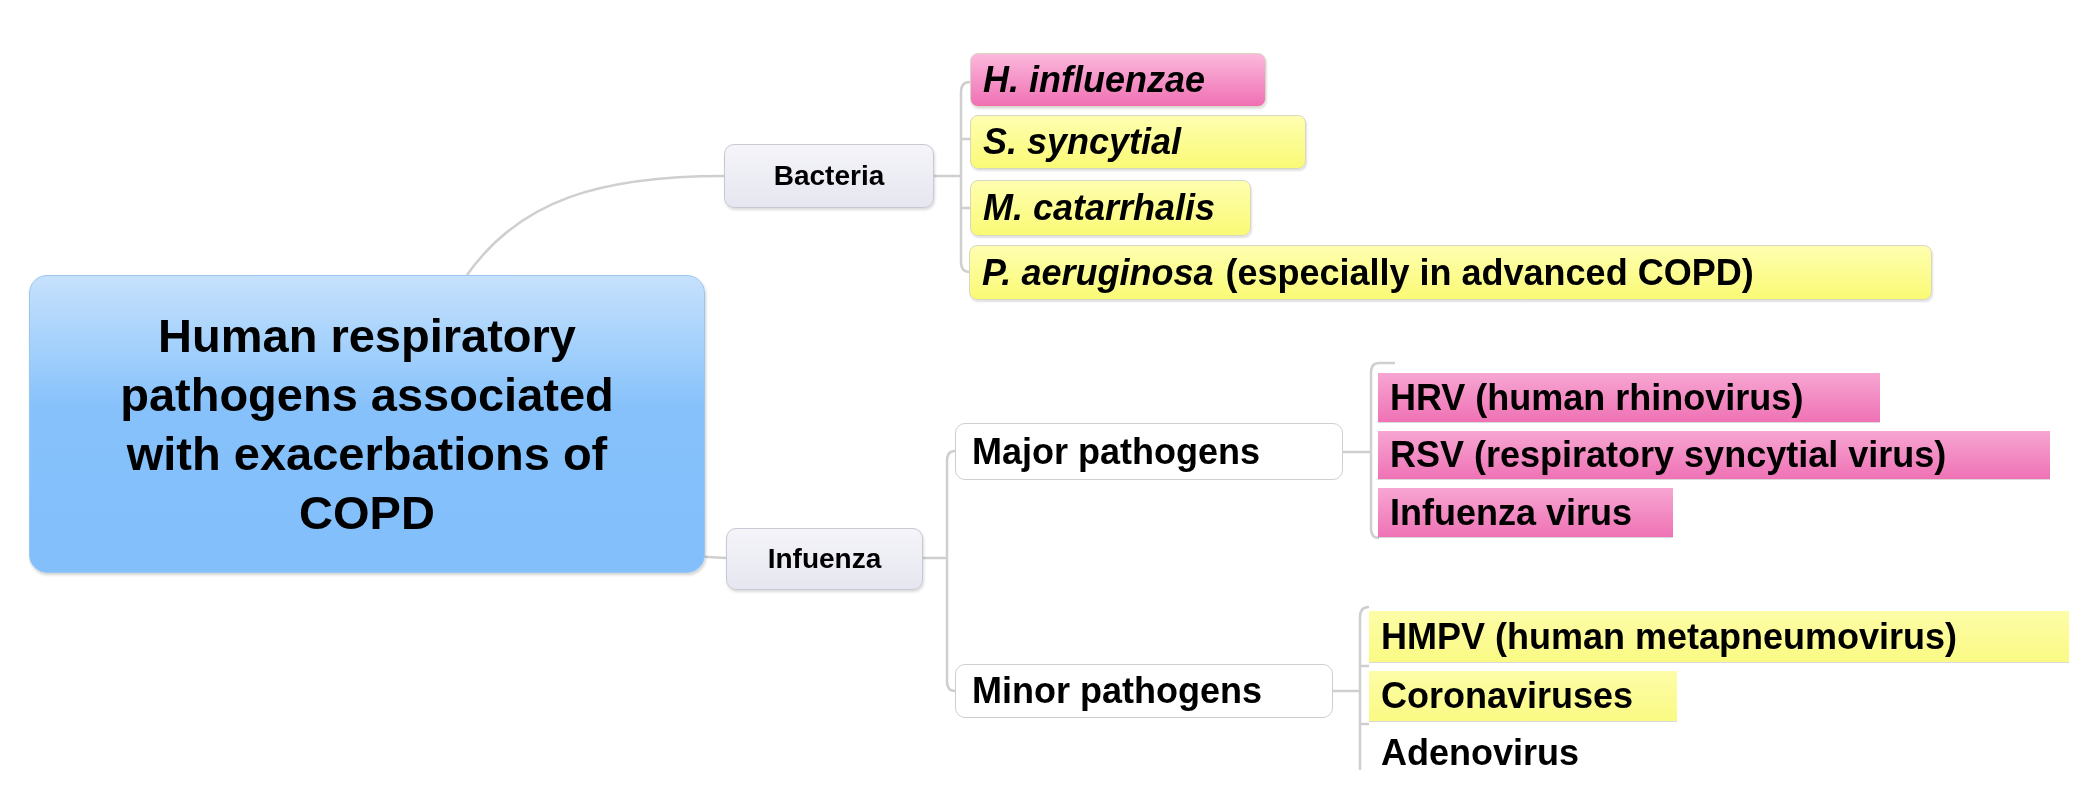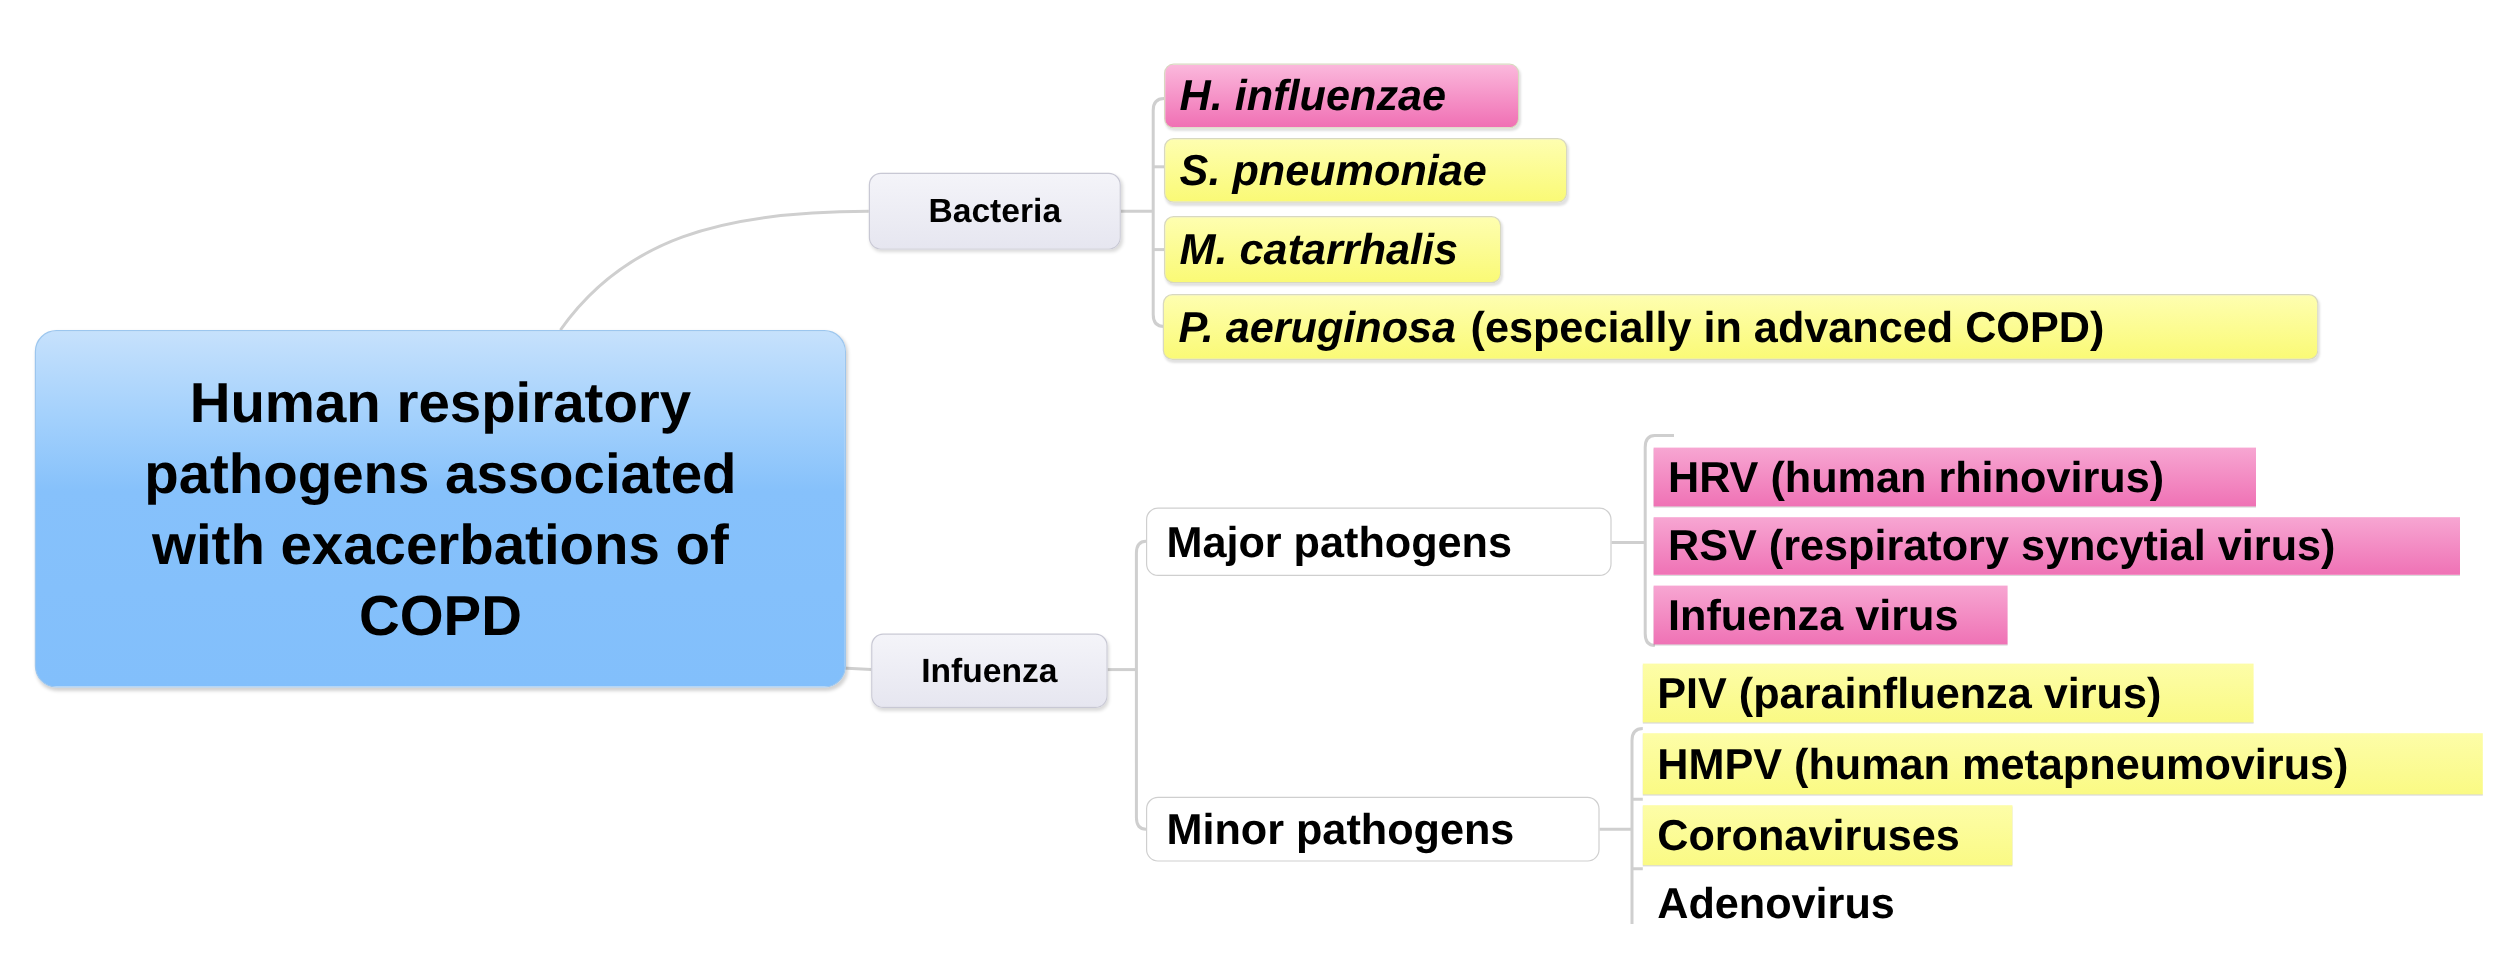--- a/index.html
+++ b/index.html
@@ -65,21 +65,21 @@
   </div>
 
   <div class="node branch" style="left:724px;top:144px;width:210px;height:64px;">
     <span>Bacteria</span>
   </div>
 
   <div class="node leaf pill pink" style="left:970px;top:53px;width:296px;height:54px;">
     <span class="it">H. influenzae</span>
   </div>
   <div class="node leaf pill yellow" style="left:970px;top:115px;width:336px;height:54px;">
-    <span class="it">S. pneumoniae</span>
+    <span class="it">S. syncytial</span>
   </div>
   <div class="node leaf pill yellow" style="left:970px;top:180px;width:281px;height:56px;">
     <span class="it">M. catarrhalis</span>
   </div>
   <div class="node leaf pill yellow" style="left:969px;top:245px;width:963px;height:55px;">
     <span class="it">P. aeruginosa</span>
     <span>(especially in advanced COPD)</span>
   </div>
 
   <div class="node branch" style="left:726px;top:528px;width:197px;height:62px;">
@@ -95,23 +95,20 @@
   <div class="node leaf flat pink" style="left:1378px;top:431px;width:672px;height:48px;">
     <span>RSV (respiratory syncytial virus)</span>
   </div>
   <div class="node leaf flat pink" style="left:1378px;top:488px;width:295px;height:49px;">
     <span>Infuenza virus</span>
   </div>
 
   <div class="node sub" style="left:955px;top:664px;width:378px;height:54px;">
     <span>Minor pathogens</span>
   </div>
-  <div class="node leaf flat yellow" style="left:1369px;top:553px;width:509px;height:49px;">
-    <span>PIV (parainfluenza virus)</span>
-  </div>
   <div class="node leaf flat yellow" style="left:1369px;top:611px;width:700px;height:51px;">
     <span>HMPV (human metapneumovirus)</span>
   </div>
   <div class="node leaf flat yellow" style="left:1369px;top:671px;width:308px;height:50px;">
     <span>Coronaviruses</span>
   </div>
   <div class="node leaf plain" style="left:1369px;top:729px;width:320px;height:48px;">
     <span>Adenovirus</span>
   </div>
 

